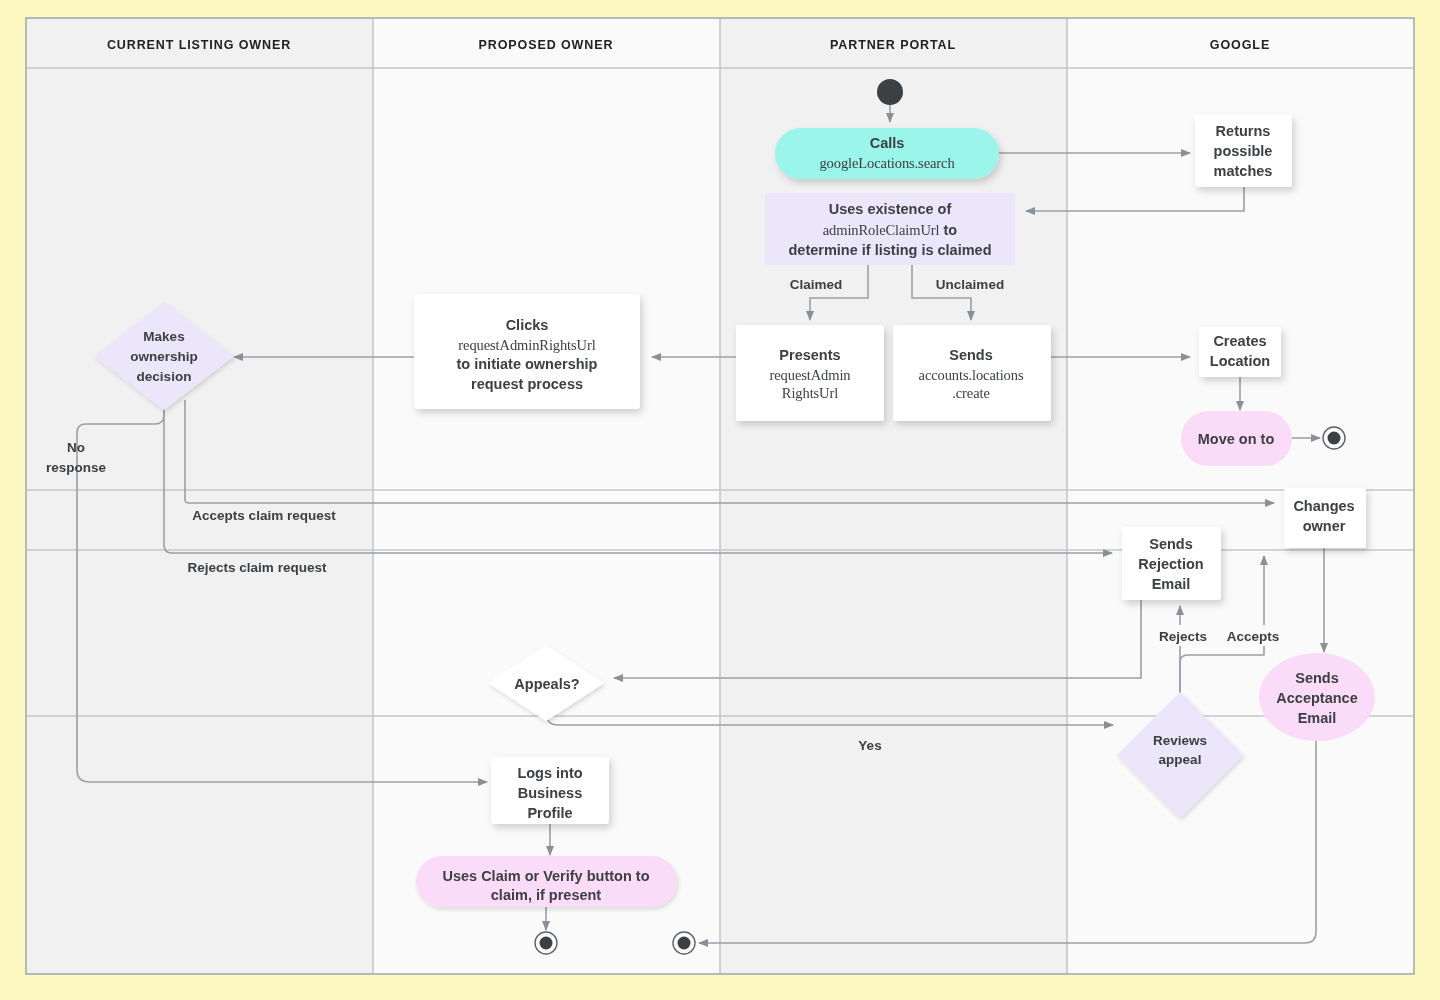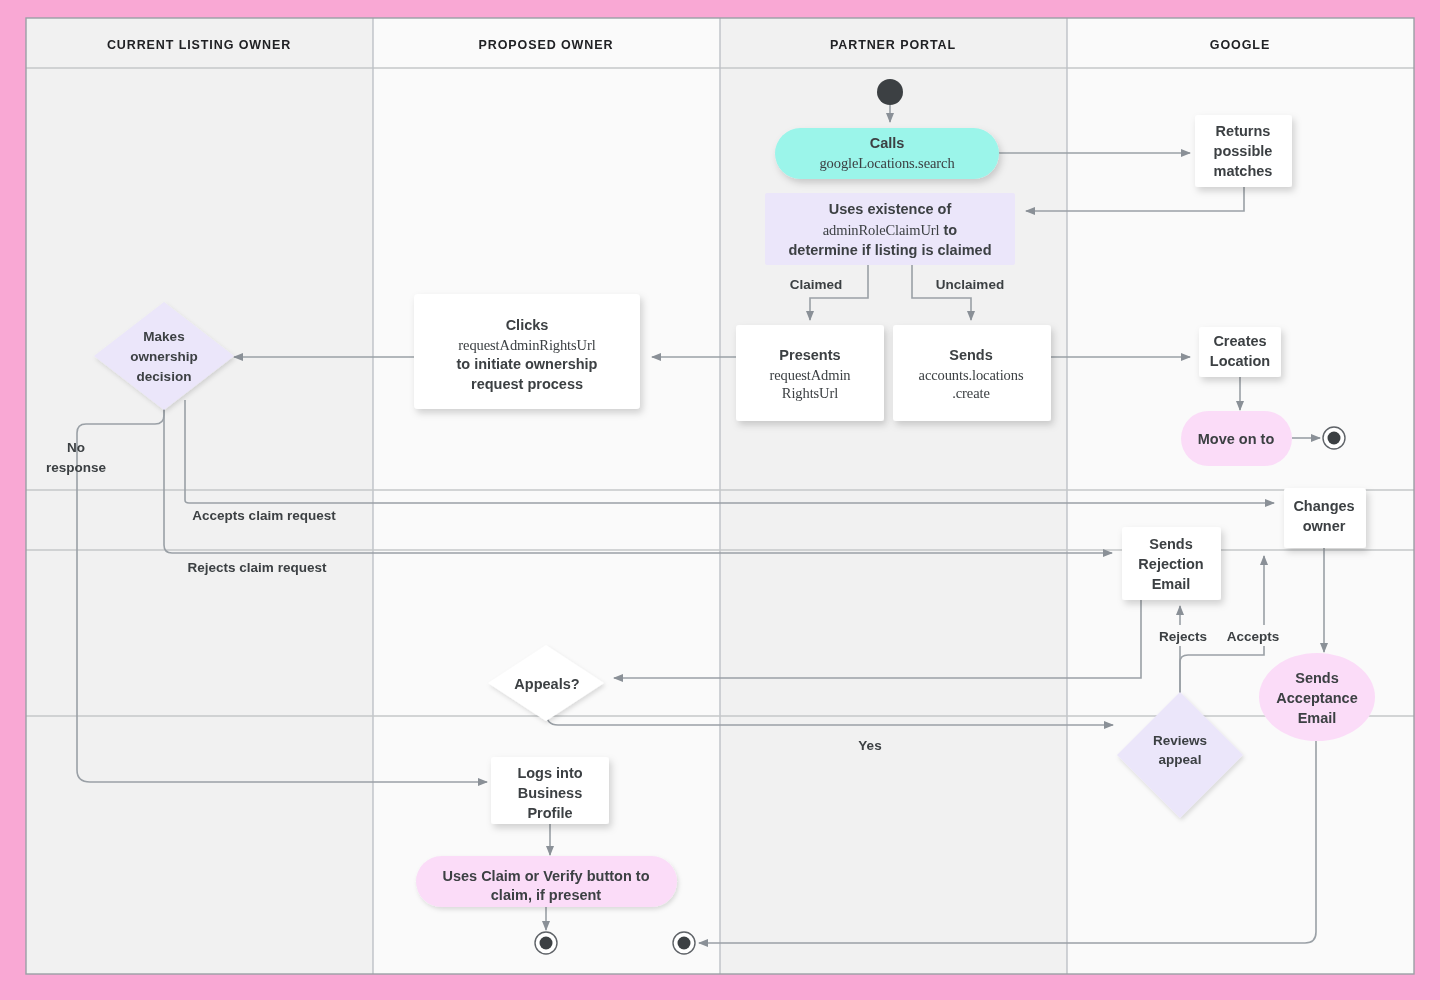--- a/index.html
+++ b/index.html
@@ -8,21 +8,21 @@
     background: #fafafa;
     width: 1440px;
     height: 1000px;
     overflow: hidden;
     font-family: "Liberation Sans", sans-serif;
   }
   #stage {
     position: relative;
     width: 1440px;
     height: 1000px;
-    background: #f9a8d4;
+    background: #fef9c3;
   }
   svg#diagram {
     position: absolute;
     left: 0;
     top: 0;
     width: 1440px;
     height: 1000px;
   }
   .lane-header-text {
     font-family: "Liberation Sans", sans-serif;

